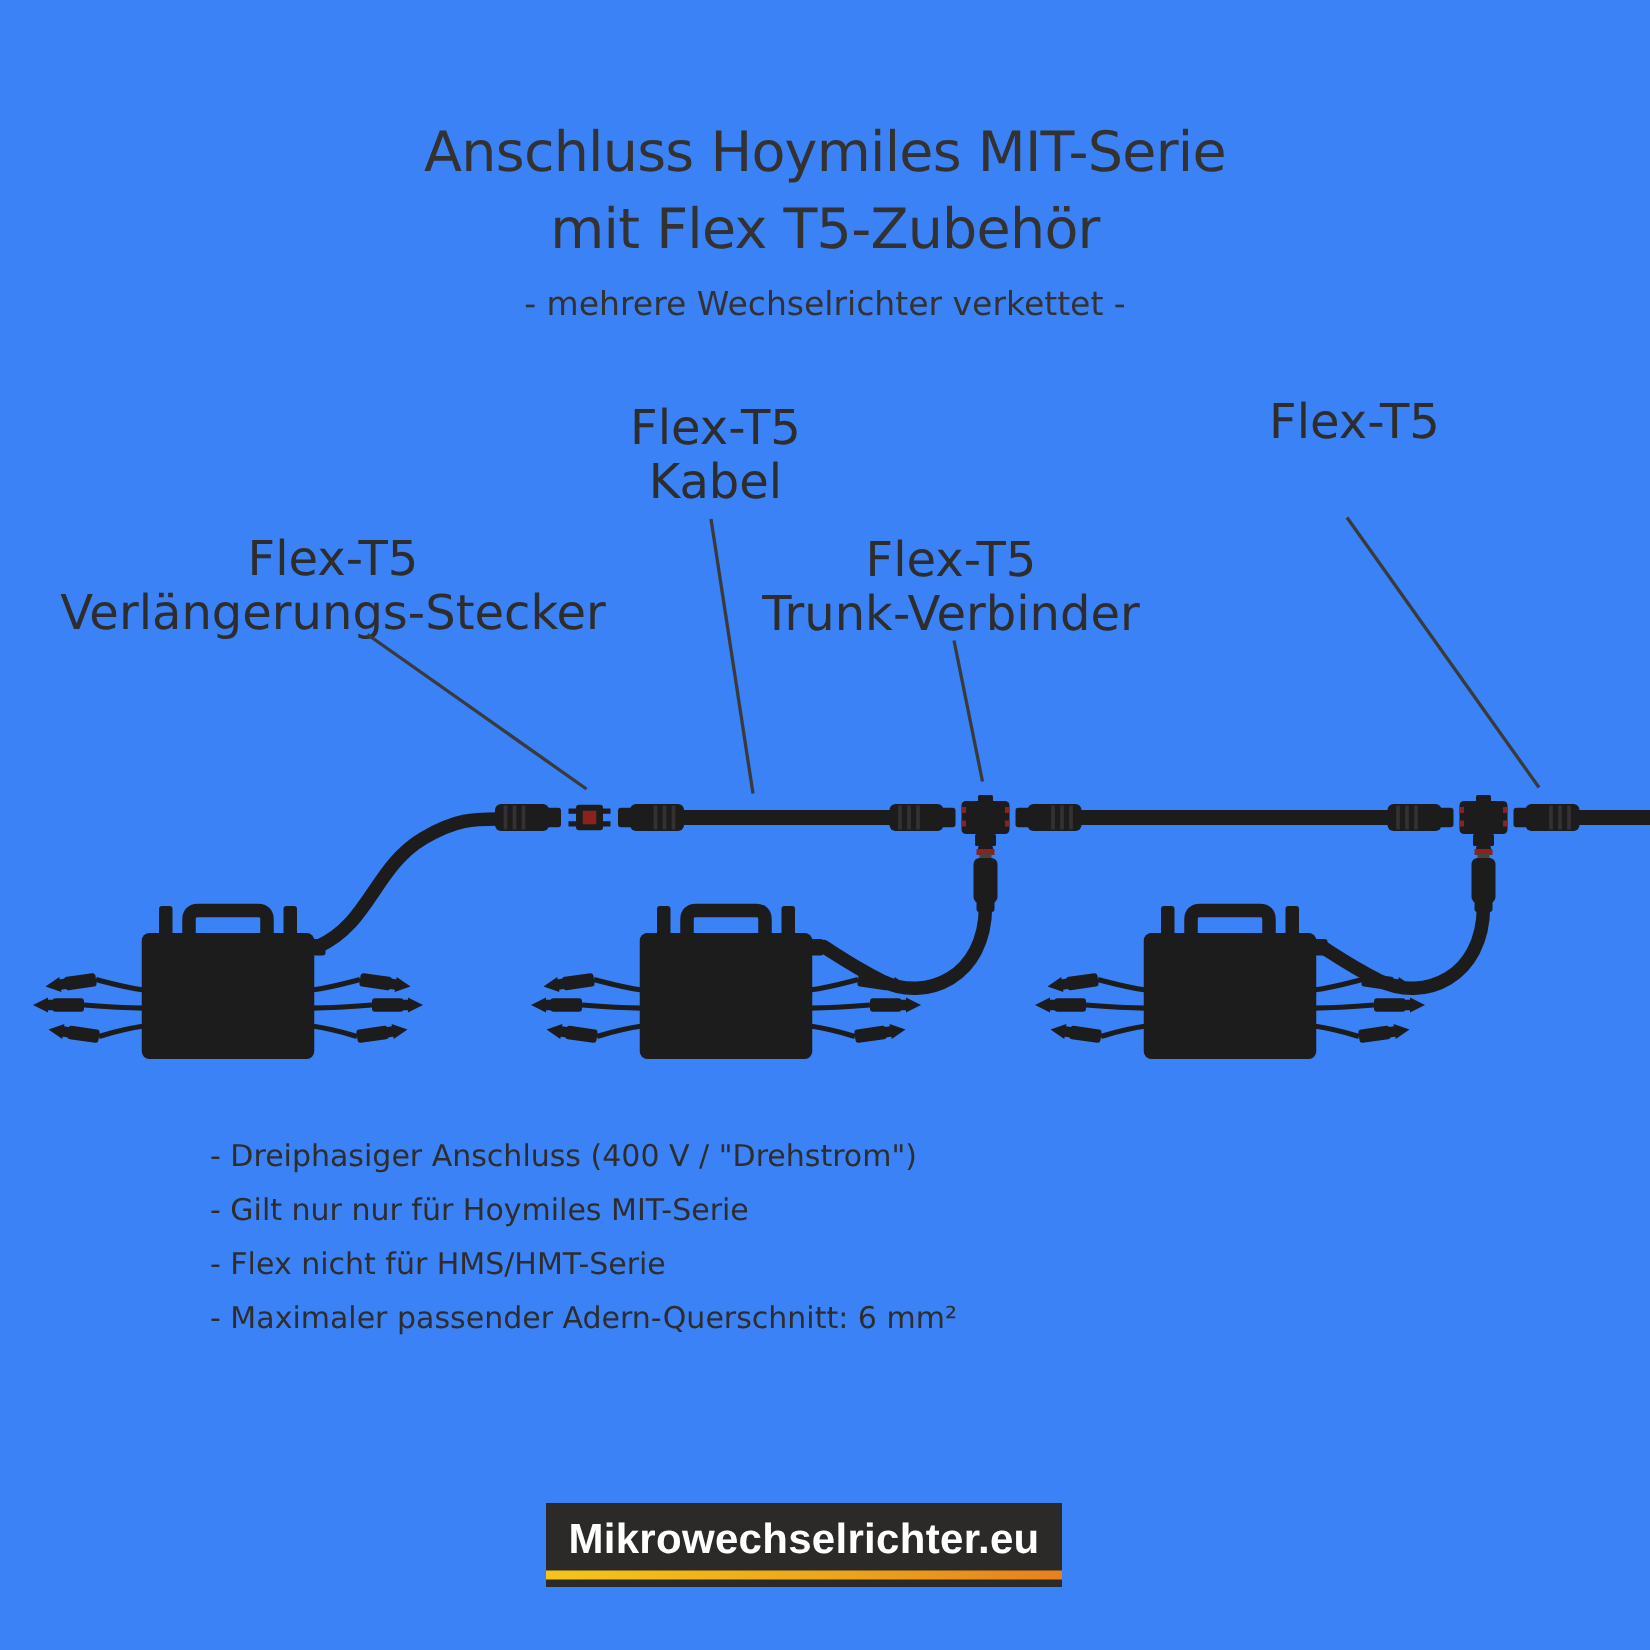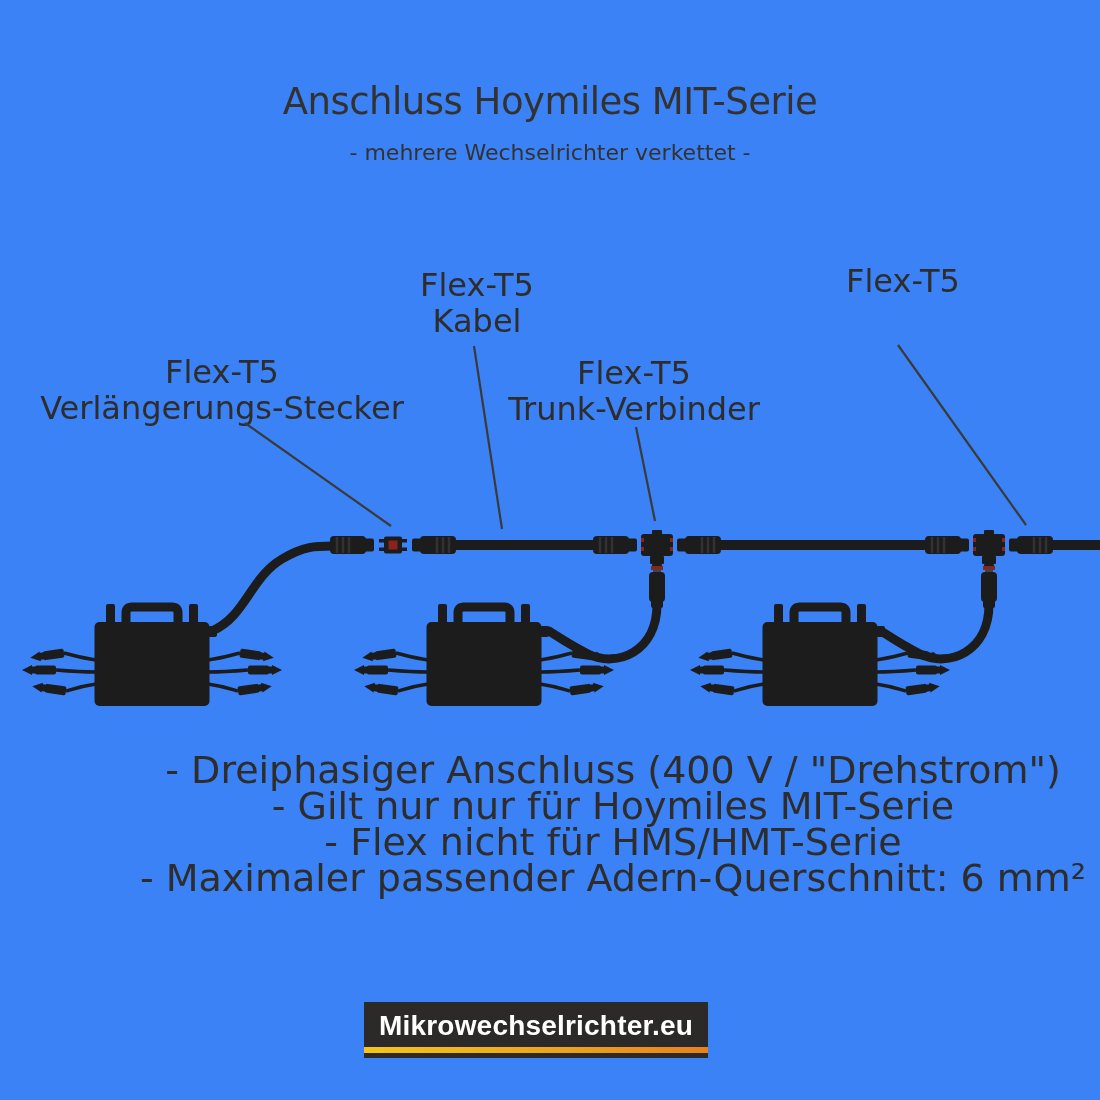--- a/index.html
+++ b/index.html
@@ -13,41 +13,42 @@
   .subtitle{font-size:22px;line-height:34px;margin-top:9px;color:#333230;}
   .callout{
     position:absolute;transform:translateX(-50%);text-align:center;
     font-size:32px;line-height:36px;white-space:nowrap;color:#2e2d2c;
   }
   .callout-ext{left:222px;top:354px;}
   .callout-cable{left:477px;top:267px;}
   .callout-trunk{left:634px;top:355px;}
   .callout-lug{left:903px;top:263px;}
   .diagram-svg{position:absolute;left:0;top:0;}
-  .notes{position:absolute;left:140px;top:752px;font-size:38px;line-height:36px;text-align:center;}
+  .notes{position:absolute;left:140px;top:752px;font-size:20px;line-height:36px;}
   .logo{
     position:absolute;left:364px;top:1002px;width:344px;height:56px;
     background:#2b2a28;display:flex;align-items:center;justify-content:center;
   }
   .logo-text{
     font-family:"Liberation Sans",sans-serif;font-weight:700;font-size:28px;
     color:#ffffff;margin-bottom:8px;letter-spacing:0.2px;
   }
   .logo-bar{
     position:absolute;left:0;right:0;bottom:5px;height:6px;
     background:linear-gradient(90deg,#f5c518 0%,#eda61a 55%,#e8811c 100%);
   }
 </style>
 </head>
 <body>
 
 <div class="canvas">
 
   <div class="header">
     <div class="title-line">Anschluss Hoymiles MIT-Serie</div>
+    <div class="title-line">mit Flex T5-Zubehör</div>
     <div class="subtitle">- mehrere Wechselrichter verkettet -</div>
   </div>
 
   <div class="callout callout-ext">
     <div>Flex-T5</div>
     <div>Verlängerungs-Stecker</div>
   </div>
   <div class="callout callout-cable">
     <div>Flex-T5</div>
     <div>Kabel</div>

